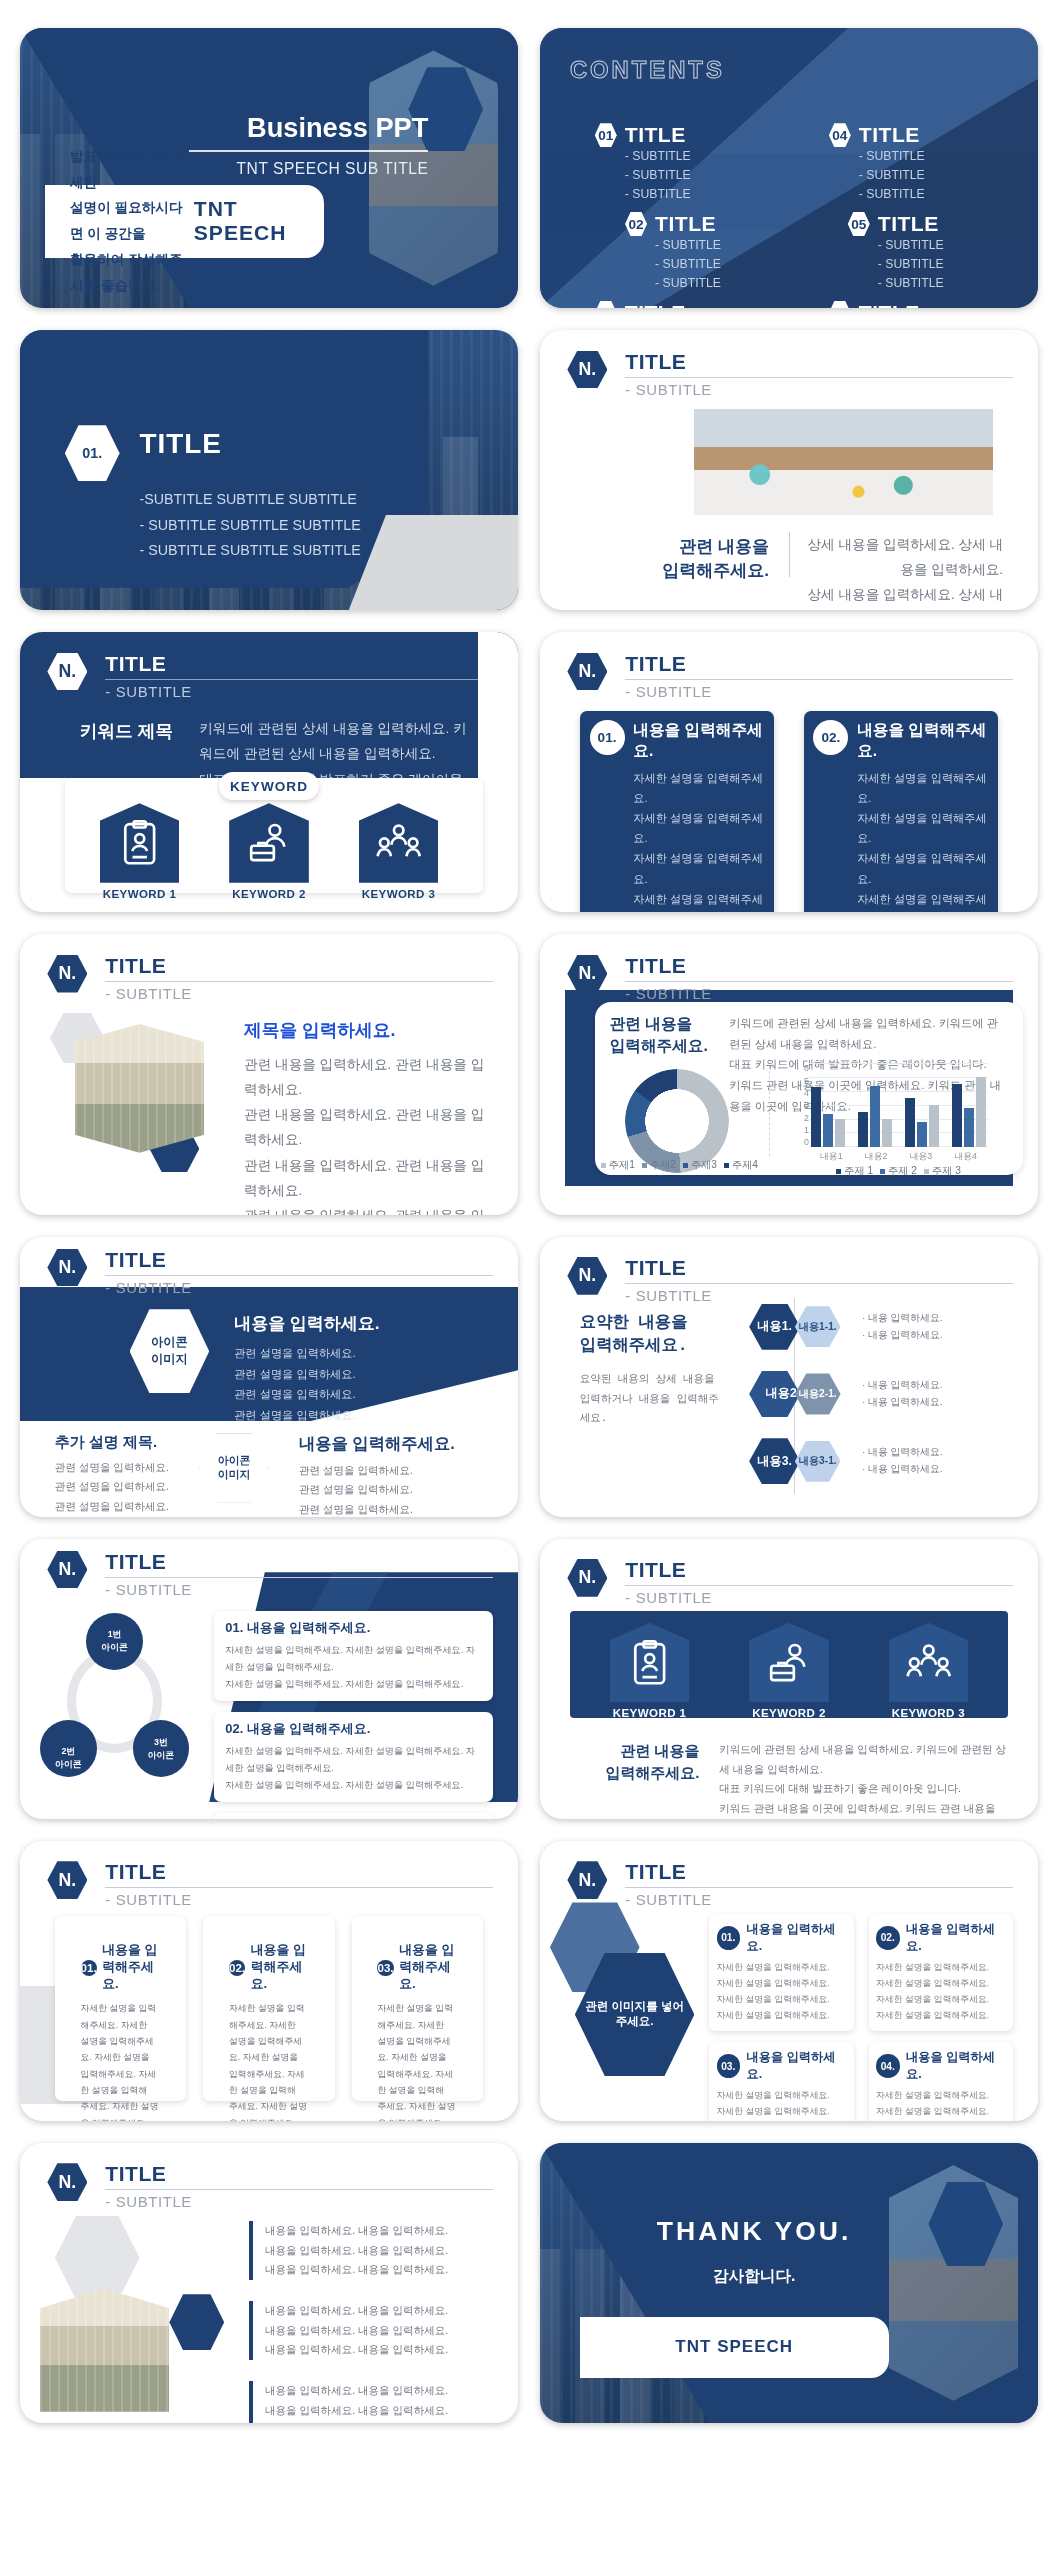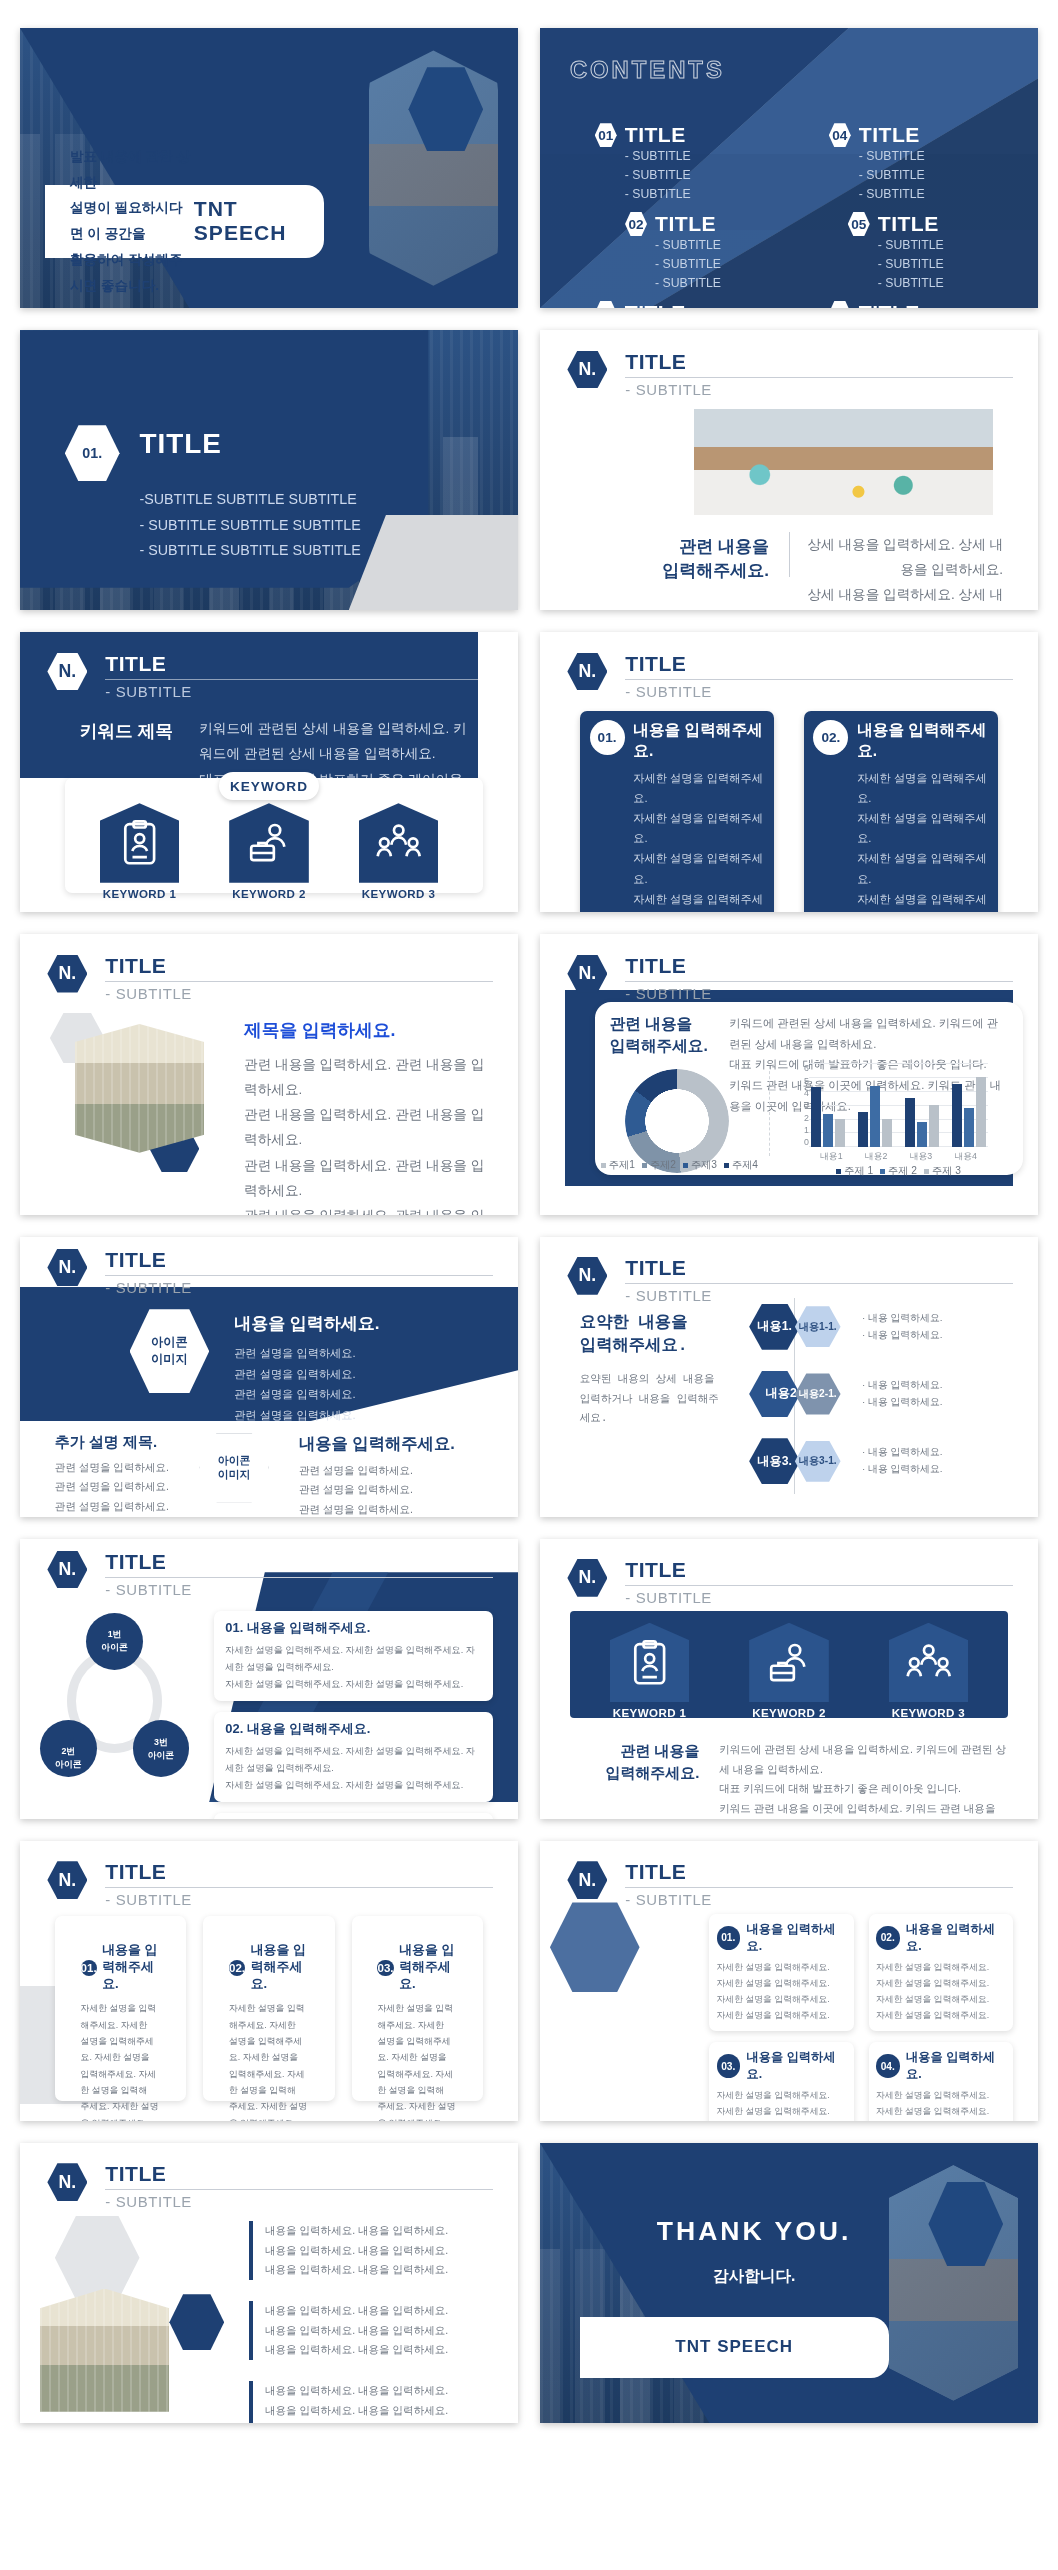--- a/index.html
+++ b/index.html
@@ -10,20 +10,21 @@
     font-family:"Liberation Sans", sans-serif;
     overflow:hidden;
   }
   .sheet { position:relative; width:1058px; height:2570px; padding:28px 20px; }
   .grid { display:grid; grid-template-columns:1fr 1fr; column-gap:22px; row-gap:22px; }
 
   .slide {
     position:relative; width:100%; aspect-ratio:16/9;
     background:#ffffff; overflow:hidden;
     box-shadow:0 2px 7px rgba(0,0,0,.22);
+    border-radius:22px;
   }
   .nav-dark { background:#1f4375; }
 
   
   .abs { position:absolute; }
   .city {
     position:absolute; inset:0;
     background:
       repeating-linear-gradient(90deg, rgba(255,255,255,.05) 0 3px, transparent 3px 10px),
       linear-gradient(180deg,#2d5385 0%,#24446f 60%,#1d3a60 100%);
@@ -169,20 +170,25 @@
 <div class="sheet">
 <div class="grid">
 
   <div class="slide s-title" style="font-size:34px">
     <div class="city"></div>
     <div class="diag-dark"></div>
     <div class="abs photo-hands" style="right:4%;top:8%;width:26%;height:84%;border-radius:40px 40px 40px 40px;
                 clip-path:polygon(0 14%,50% 0,100% 14%,100% 86%,50% 100%,0 86%);"></div>
     <div class="abs hex-f" style="right:7%;top:14%;width:15%;height:30%;background:#20487f;"></div>
 
+    <div class="abs" style="left:34%;top:30%;width:48%;text-align:right;">
+      <div style="color:#fff;font-weight:bold;font-size:.80em;">Business PPT</div>
+      <div style="height:2px;background:rgba(255,255,255,.85);margin:6px 0 8px;"></div>
+      <div style="color:#e6edf7;font-size:.46em;letter-spacing:.5px;">TNT SPEECH SUB TITLE</div>
+    </div>
 
     <div class="whitebox">
       <div class="wb-l">
         <div>발표 내용에 관한 상세한</div>
         <div>설명이 필요하시다면 이 공간을</div>
         <div>활용하여 작성해주시면 좋습니다.</div>
       </div>
       <div class="wb-r">TNT SPEECH</div>
     </div>
   </div>
@@ -764,20 +770,23 @@
   <div class="slide" style="font-size:34px">
     <div class="hdr">
       <div class="nlogo hex-f">N.</div>
       <div class="htxt">
         <div class="htitle">TITLE</div>
         <div class="hrule"></div>
         <div class="hsub">SUBTITLE</div>
       </div>
     </div>
     <div class="abs hex-f" style="left:2%;top:22%;width:18%;height:32%;background:#2d568f;opacity:.85;"></div>
+    <div class="abs hex-f" style="left:7%;top:40%;width:24%;height:44%;background:#1e4073;display:flex;align-items:center;justify-content:center;">
+      <span style="color:#fff;font-weight:bold;font-size:.34em;text-align:center;padding:0 8%;">관련 이미지를 넣어주세요.</span>
+    </div>
     <div class="abs" style="left:34%;top:26%;right:5%;bottom:8%;display:grid;grid-template-columns:1fr 1fr;grid-template-rows:1fr 1fr;gap:6% 5%;">
       <div class="card" style="padding:5%;">
         <div style="display:flex;align-items:center;gap:5%;">
           <div class="numcircle inv" style="width:19%;aspect-ratio:1/1;font-size:.30em;">01.</div>
           <div class="boxttl d" style="font-size:.36em;">내용을 입력하세요.</div>
         </div>
         <div class="boxbody d" style="font-size:.26em;margin-top:4%;">
           <div>자세한 설명을 입력해주세요.</div>
           <div>자세한 설명을 입력해주세요.</div>
           <div>자세한 설명을 입력해주세요.</div>

